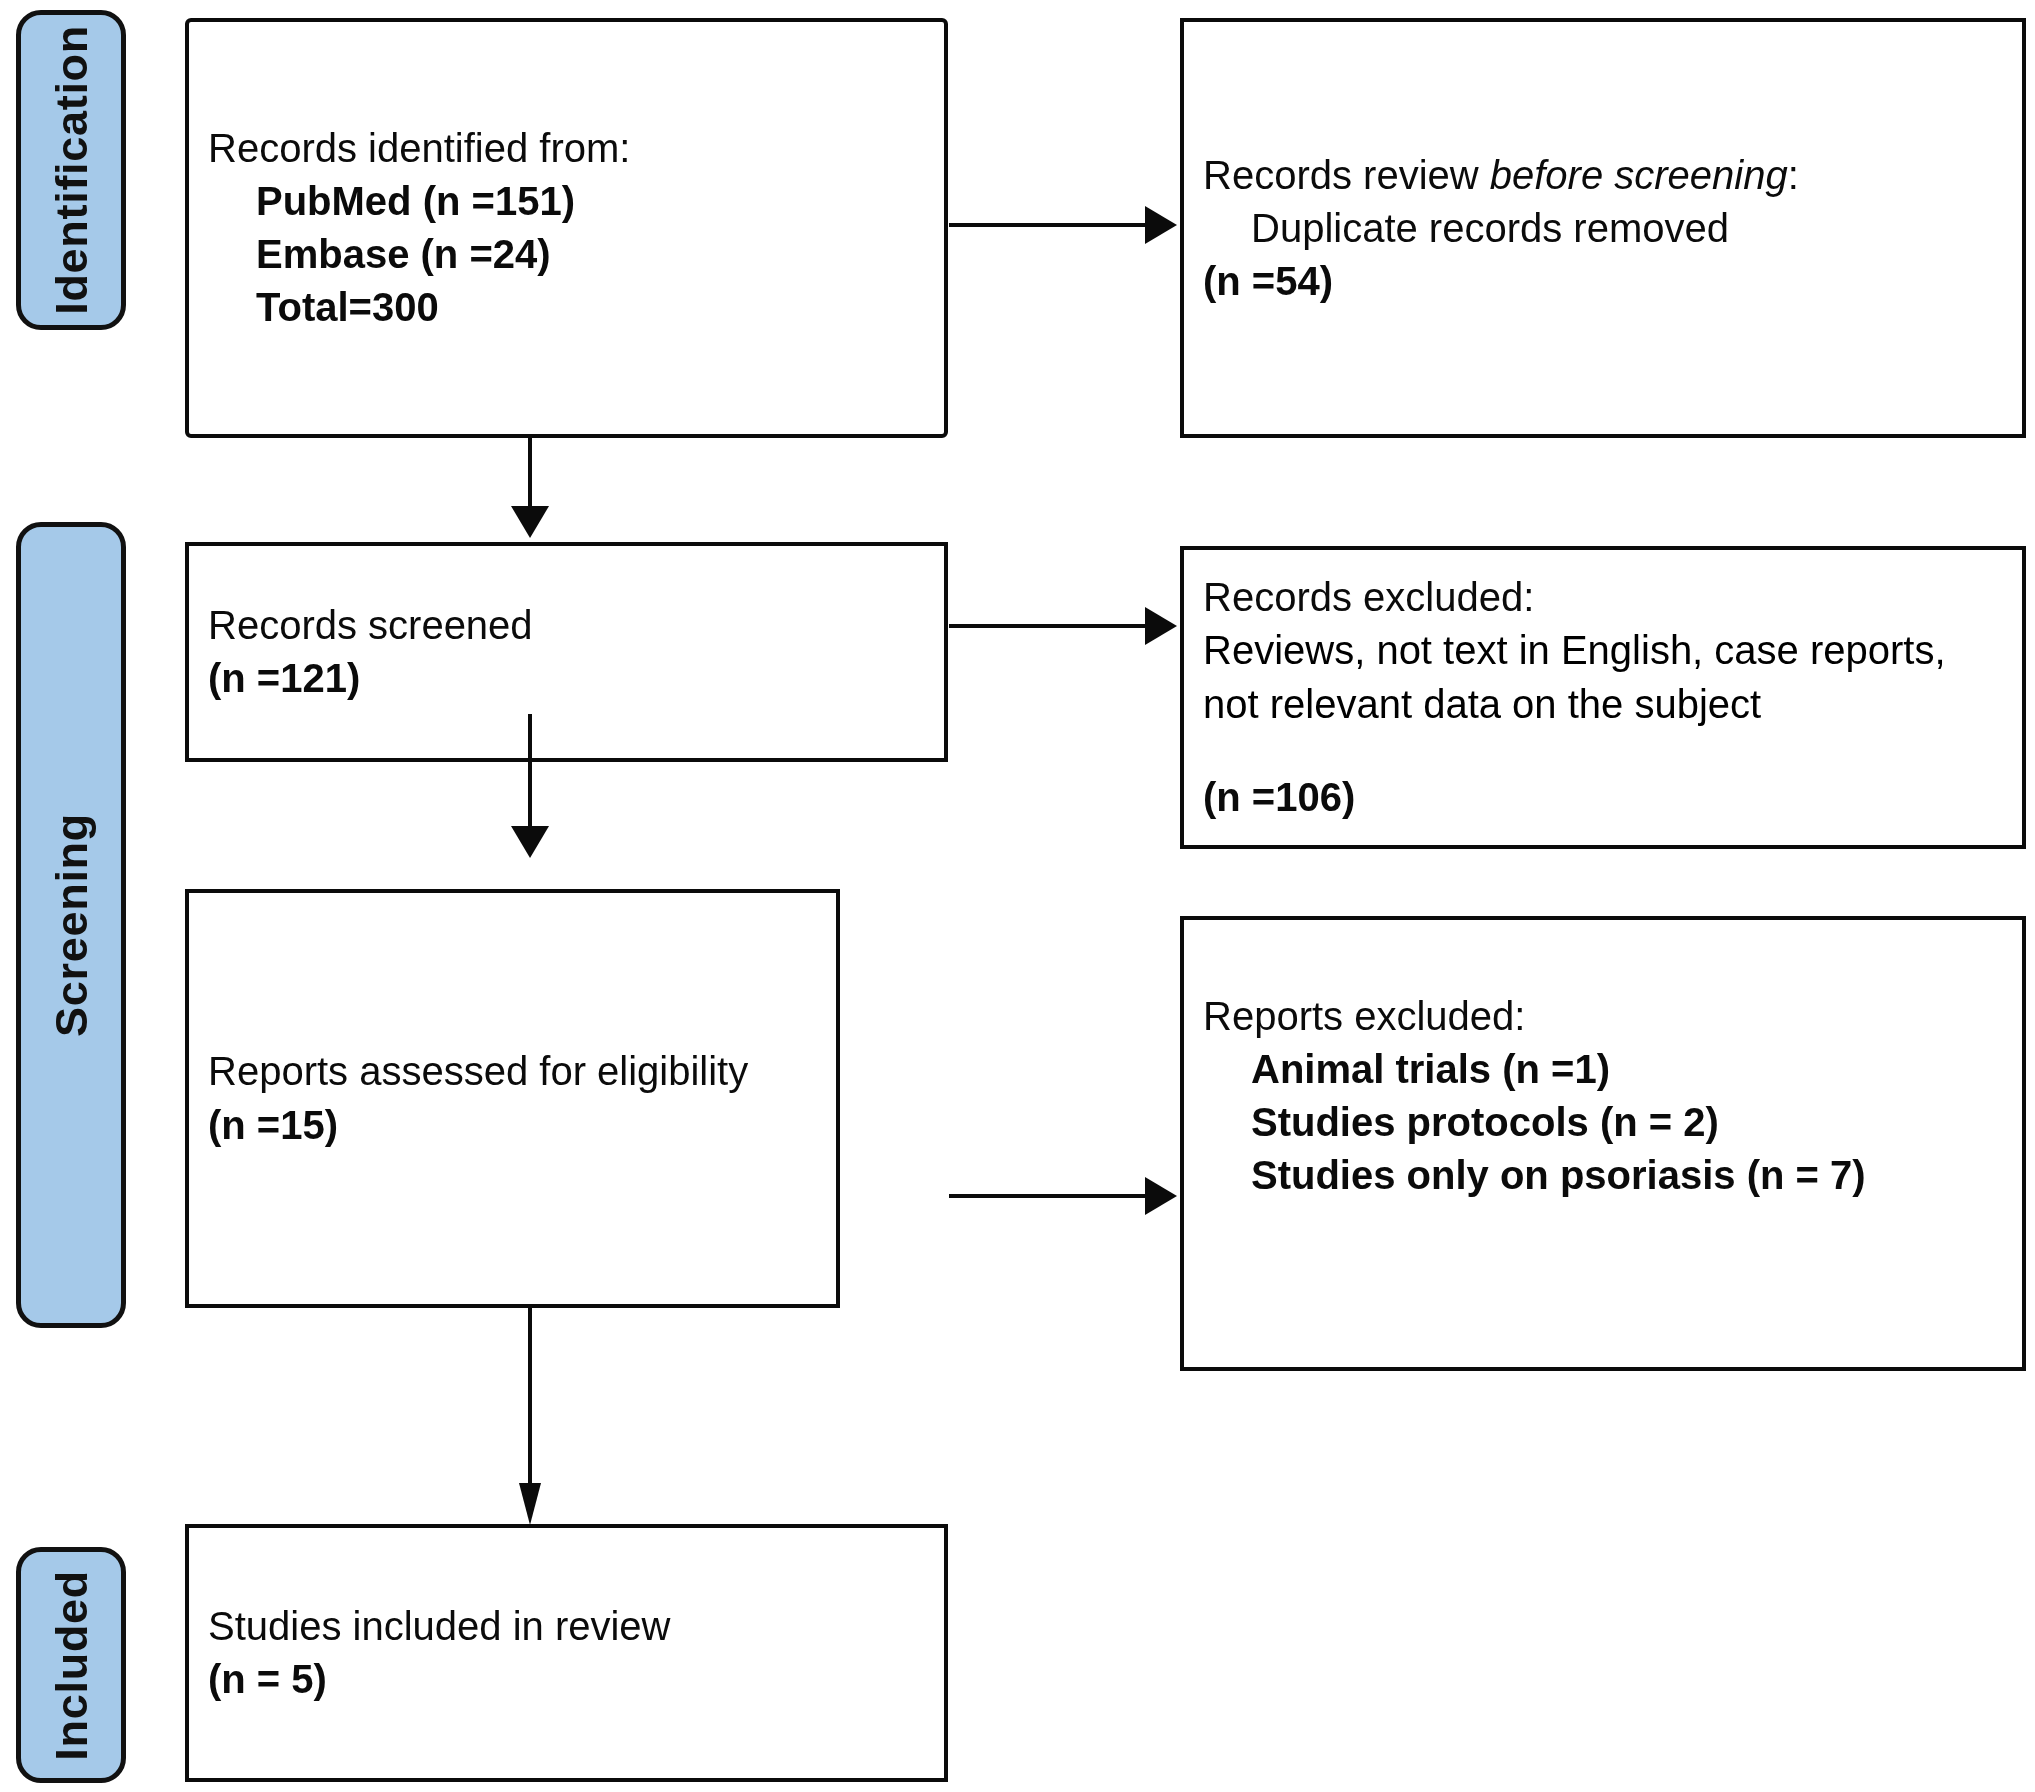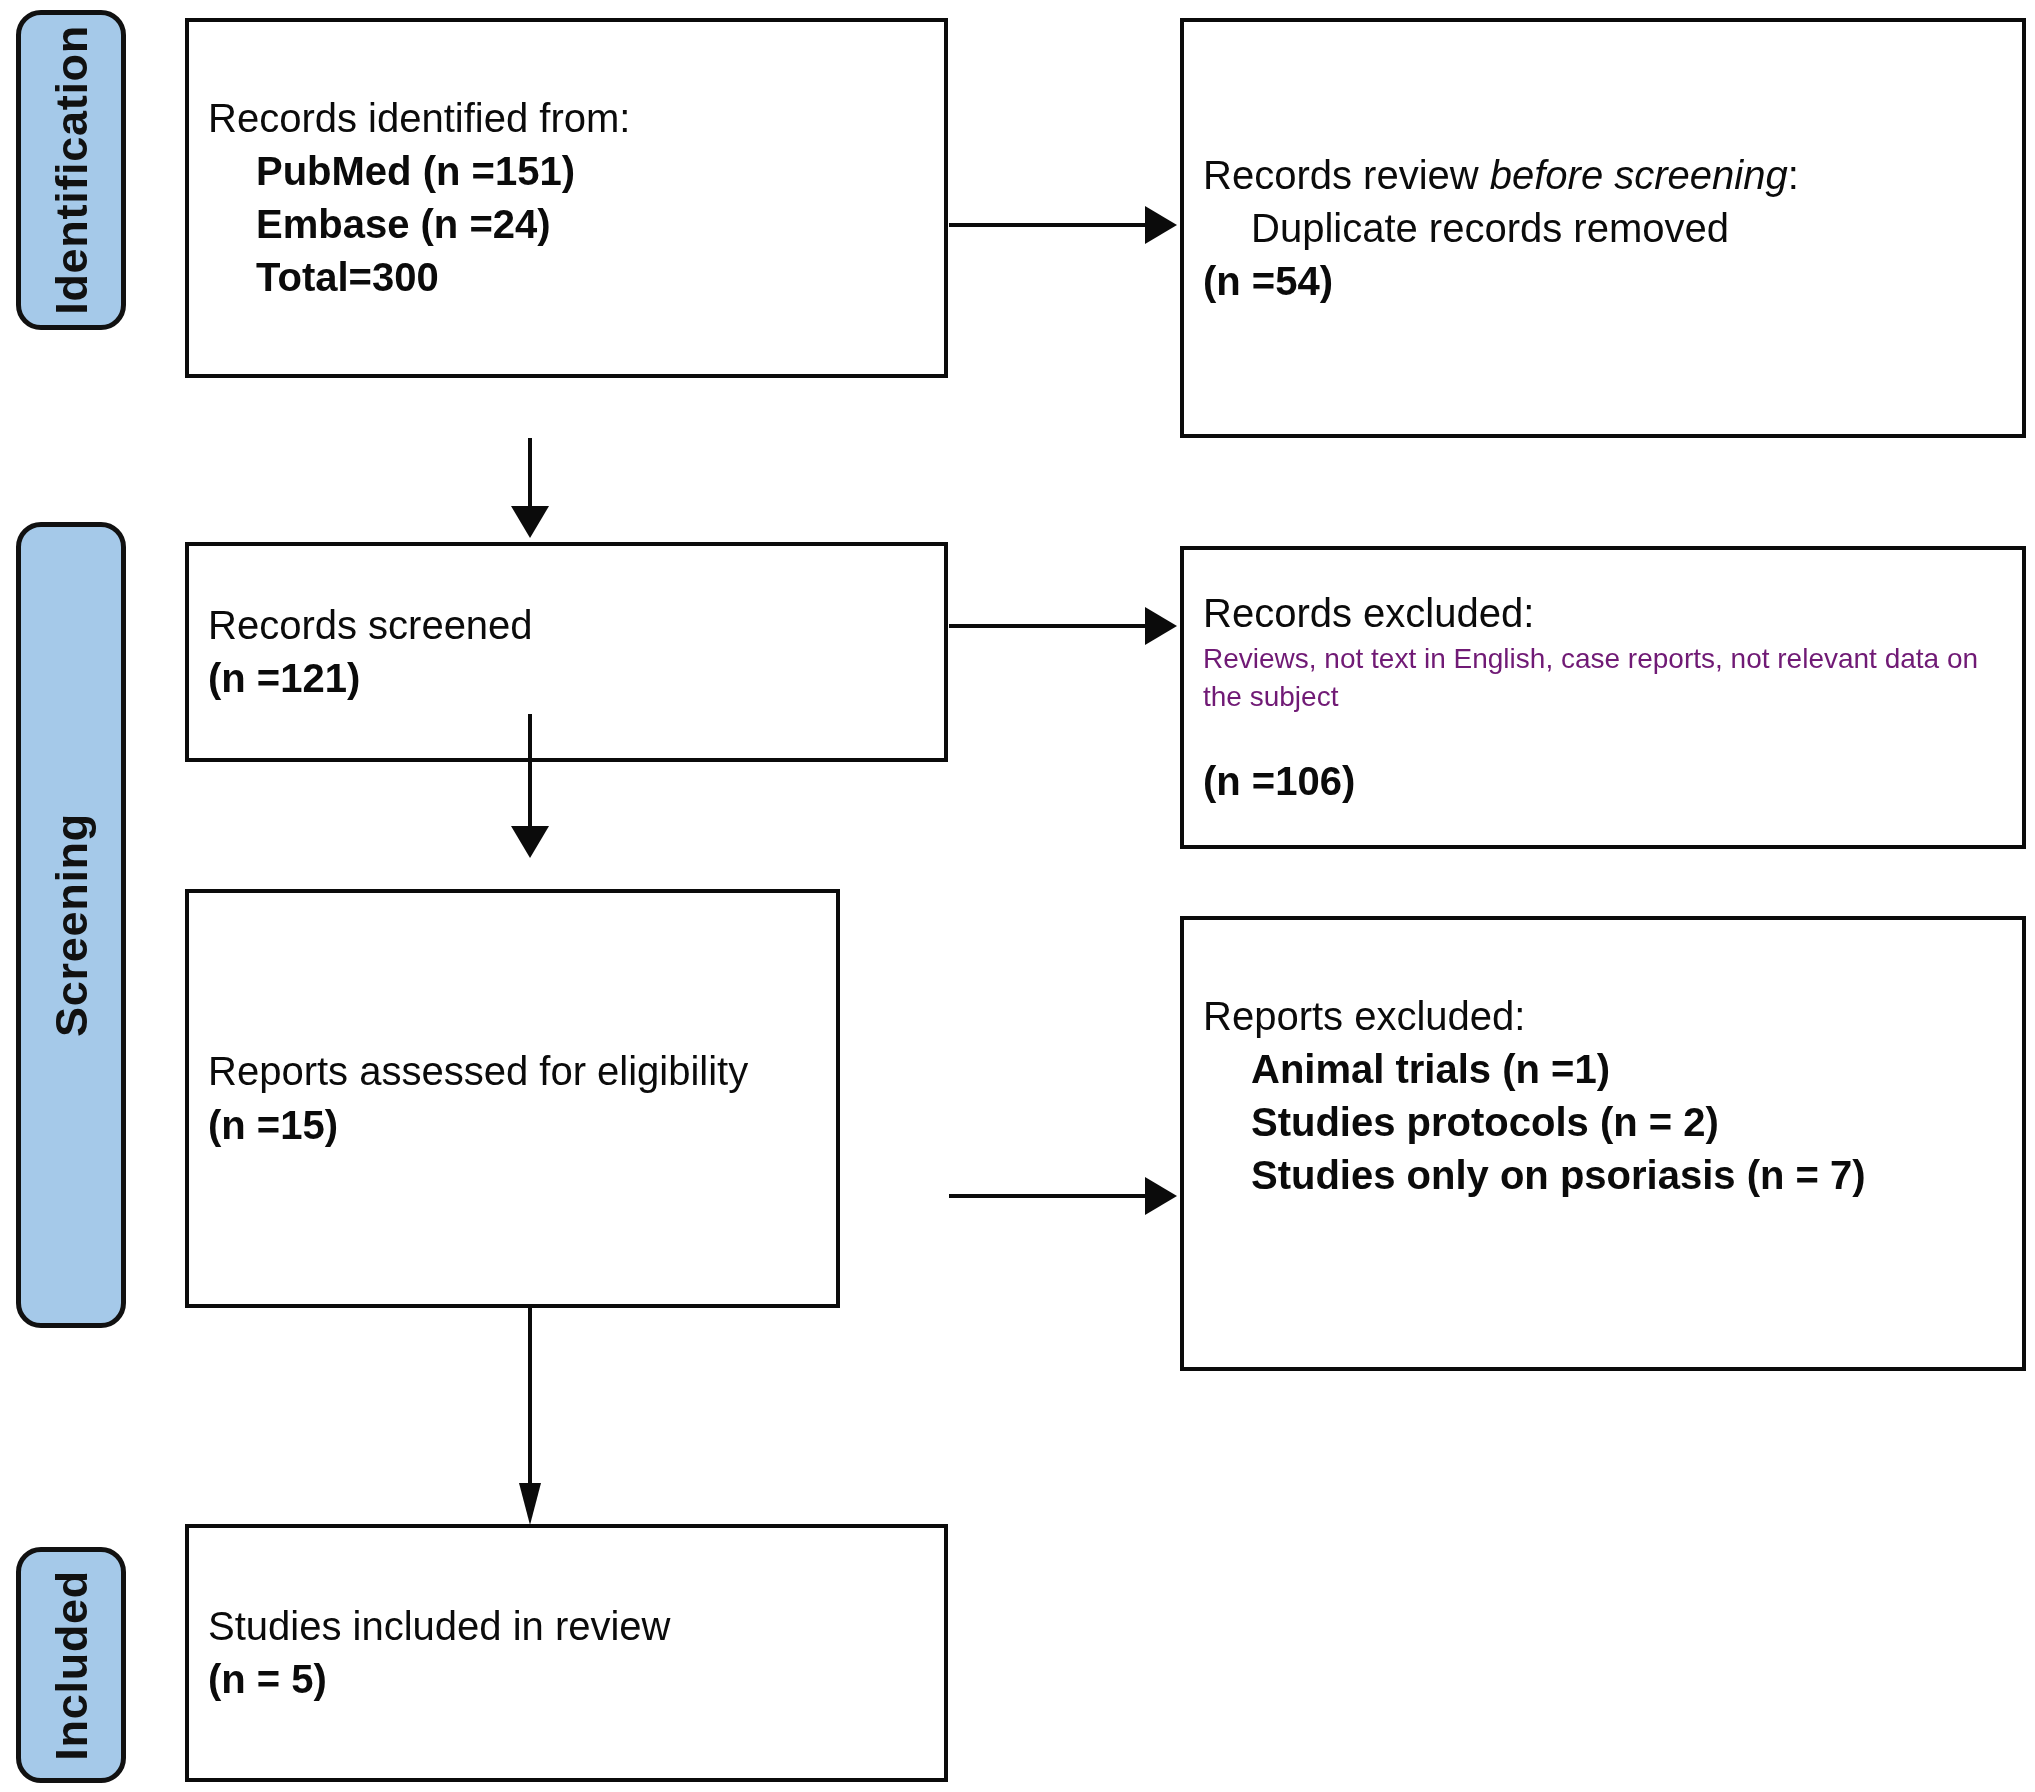--- a/index.html
+++ b/index.html
@@ -57,23 +57,23 @@
     font-size: 40px;
     line-height: 1.33;
     color: #0b0b0b;
     white-space: nowrap;
   }
   .line.indent { padding-left: 48px; }
   .line.spacer { height: 40px; }
   .bold { font-weight: bold; }
   .ital { font-style: italic; }
   .wrapline {
-    font-size: 28px;
+    font-size: 40px;
     line-height: 1.33;
-    color: #701a75;
+    color: #000000;
   }
 
   
   .h-line {
     position: absolute;
     background: #0b0b0b;
     height: 4.4px;
   }
   .v-line {
     position: absolute;
@@ -110,21 +110,21 @@
   </div>
 
   <div class="stage-pill" style="left:16px; top:522px; width:110px; height:806px;">
     <span class="stage-label">Screening</span>
   </div>
 
   <div class="stage-pill" style="left:16px; top:1547px; width:110px; height:236px;">
     <span class="stage-label">Included</span>
   </div>
 
-  <div class="flow-box" style="left:185px; top:18.3px; width:763px; height:360px;">
+  <div class="flow-box" style="left:185px; top:18.3px; width:763px; height:420px;border-radius:6px;">
     <div class="box-body">
       <div class="line">Records identified from:</div>
       <div class="line indent bold">PubMed (n =151)</div>
       <div class="line indent bold">Embase (n =24)</div>
       <div class="line indent bold">Total=300</div>
     </div>
   </div>
 
   <div class="flow-box" style="left:1180px; top:18.3px; width:846px; height:420px;">
     <div class="box-body">

